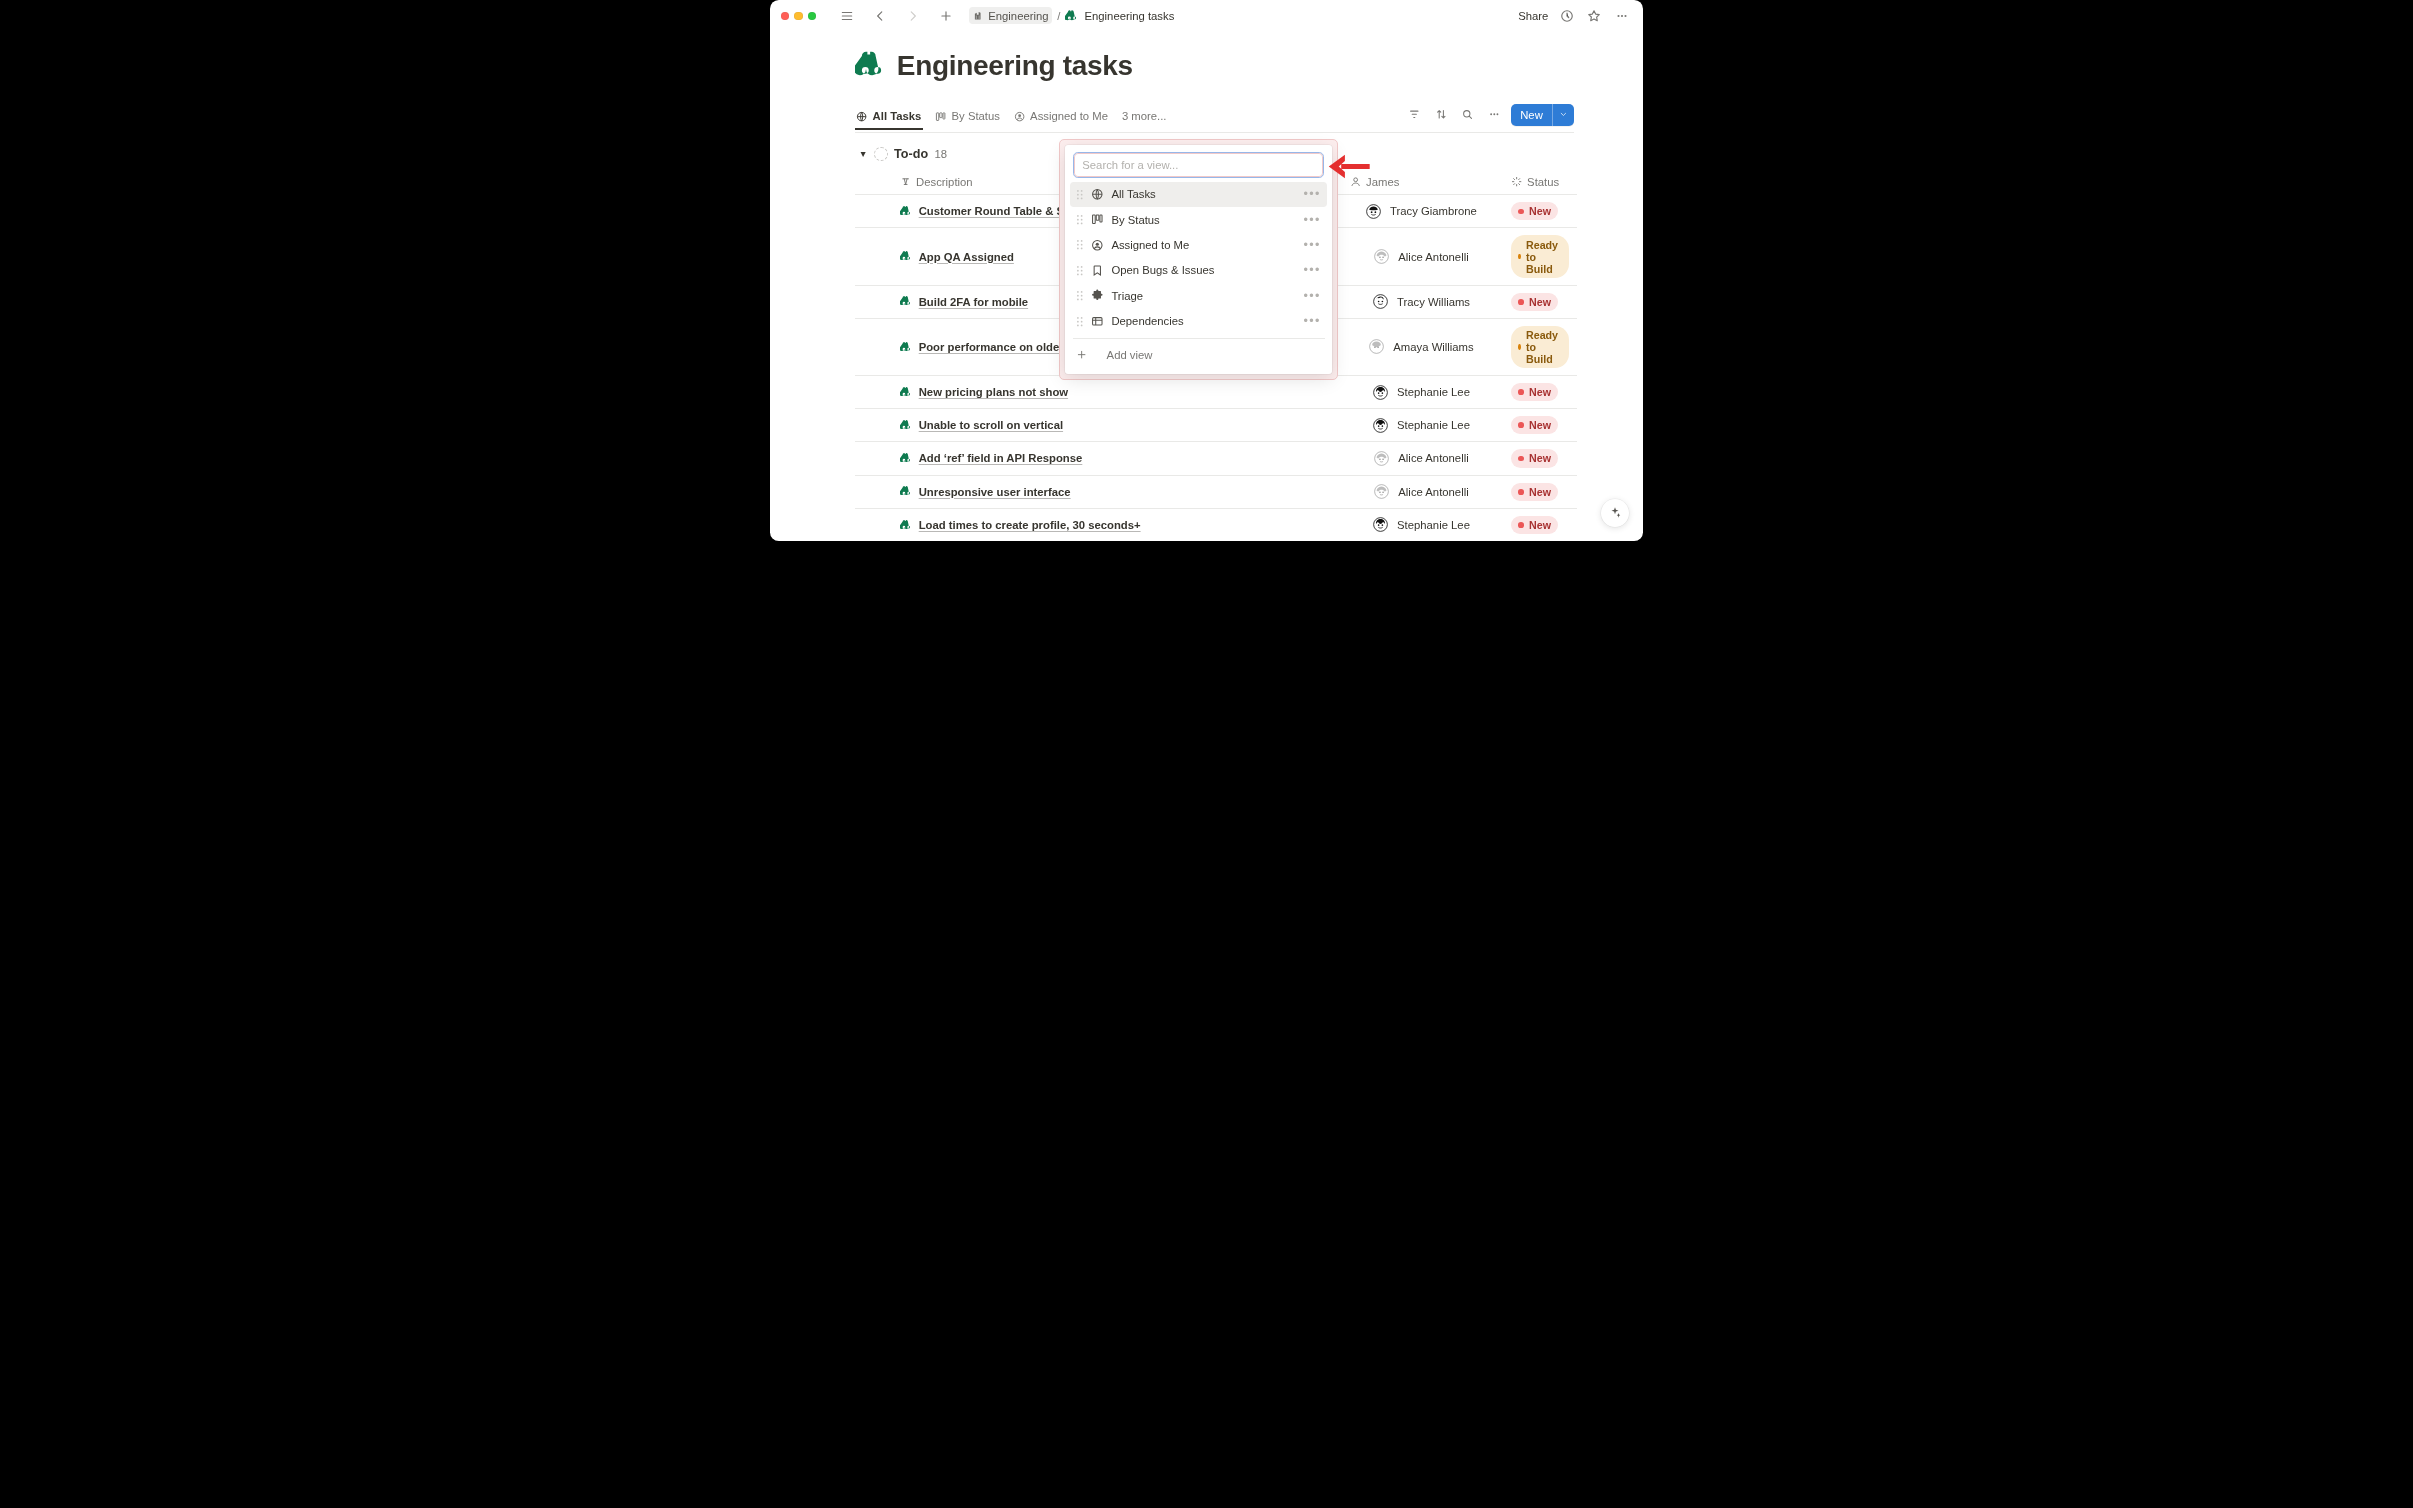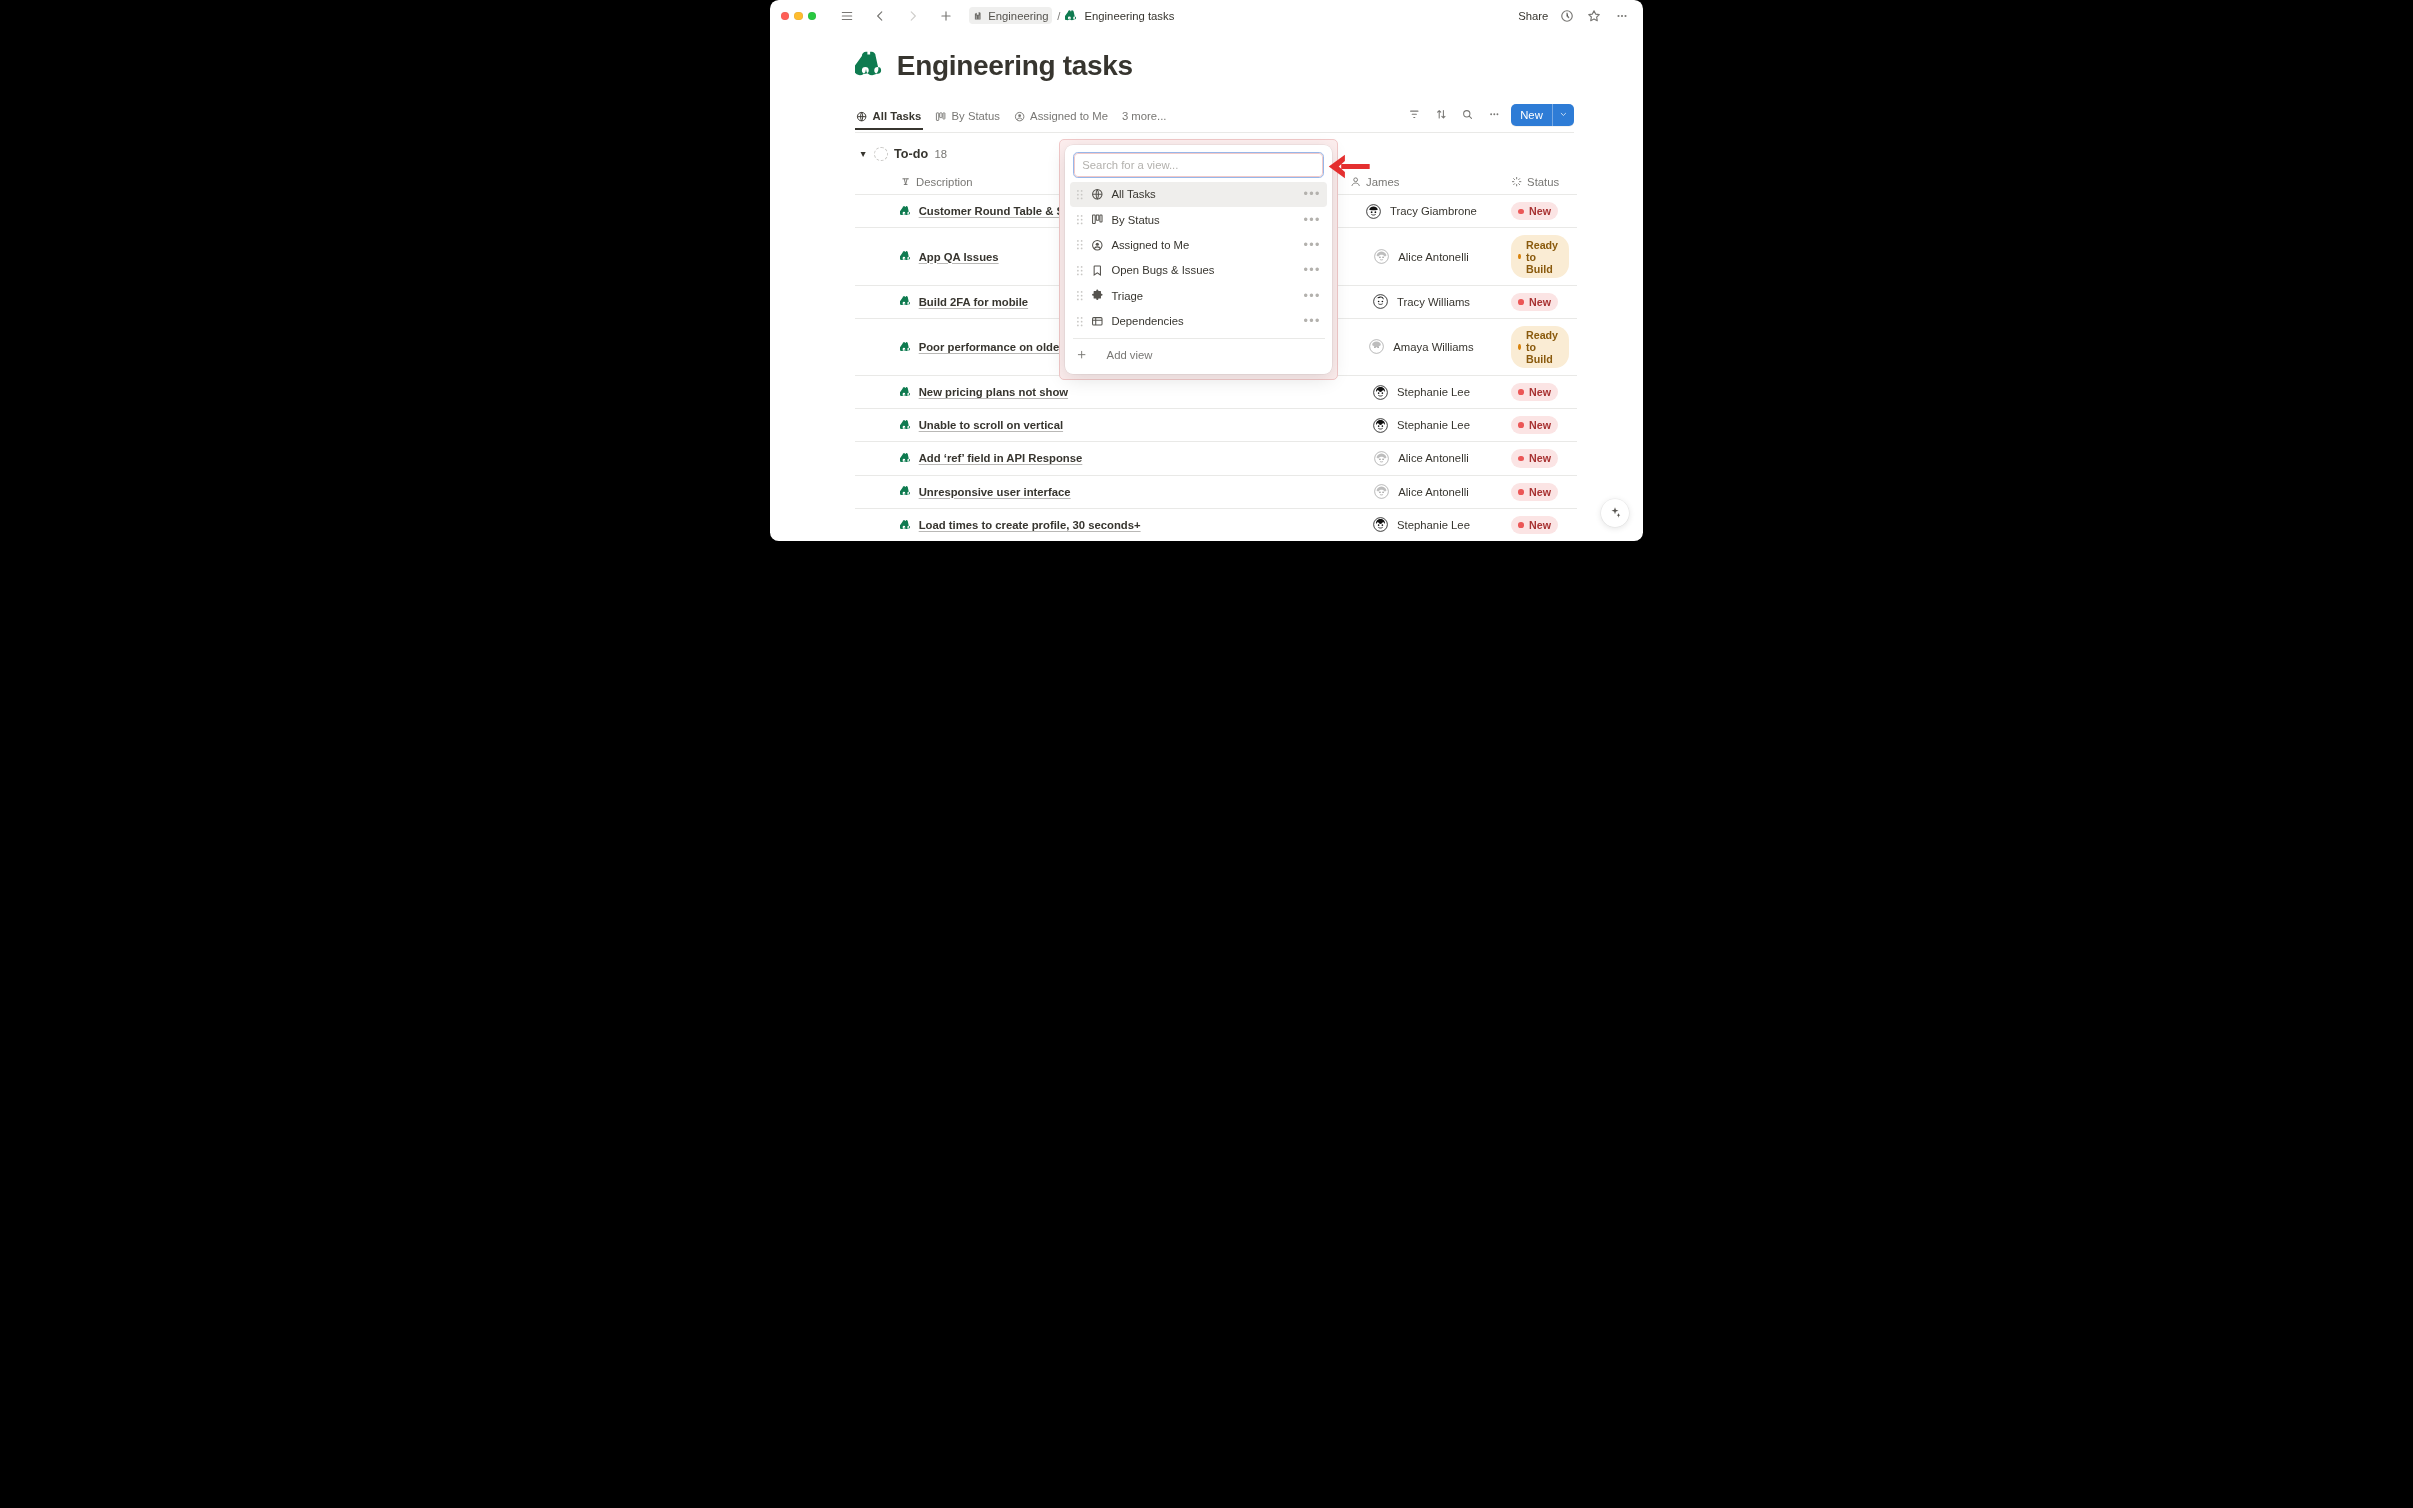--- a/index.html
+++ b/index.html
@@ -148,21 +148,21 @@
   .overlay-wrap { position:absolute; left:289px; top:139px; pointer-events:none; }
   .overlay-outline {
     background:var(--pink);
     border:1.3px solid var(--pink-border);
     border-radius:5px;
     padding:5px;
   }
   .dropdown {
     width:267px;
     background:var(--surface);
-    border-radius:8px;
+    border-radius:3px;
     box-shadow:0 5px 19px rgba(0,0,0,0.12), 0 0 0 0.6px rgba(15,15,15,0.07);
     padding:6.3px 5px 6.3px 5px;
     pointer-events:auto;
   }
   .search-wrap { padding:1.3px 3.8px 5px 3.8px; }
   .search {
     width:100%;
     height:24px;
     border:0.6px solid var(--pink-border);
     outline:1.3px solid #97b7e9;
@@ -515,21 +515,21 @@
           <span class="status-badge status-new">
             <span class="dot8"></span>
             <span>New</span>
           </span>
         </div>
         <div class="td" style="border-bottom: 0.6px solid var(--row-border);"></div>
         <div class="td desc">
           <svg viewBox="0 0 20 20" width="12.6" height="12.6">
             <use href="#i-binoculars"></use>
           </svg>
-          <span>App QA Issues</span>
+          <span>App QA Assigned</span>
         </div>
         <div class="td owner">
           <span class="avatar">
             <svg viewBox="0 0 24 24" width="15" height="15">
               <use href="#av1"></use>
             </svg>
           </span>
           <span>Alice Antonelli</span>
         </div>
         <div class="td">

